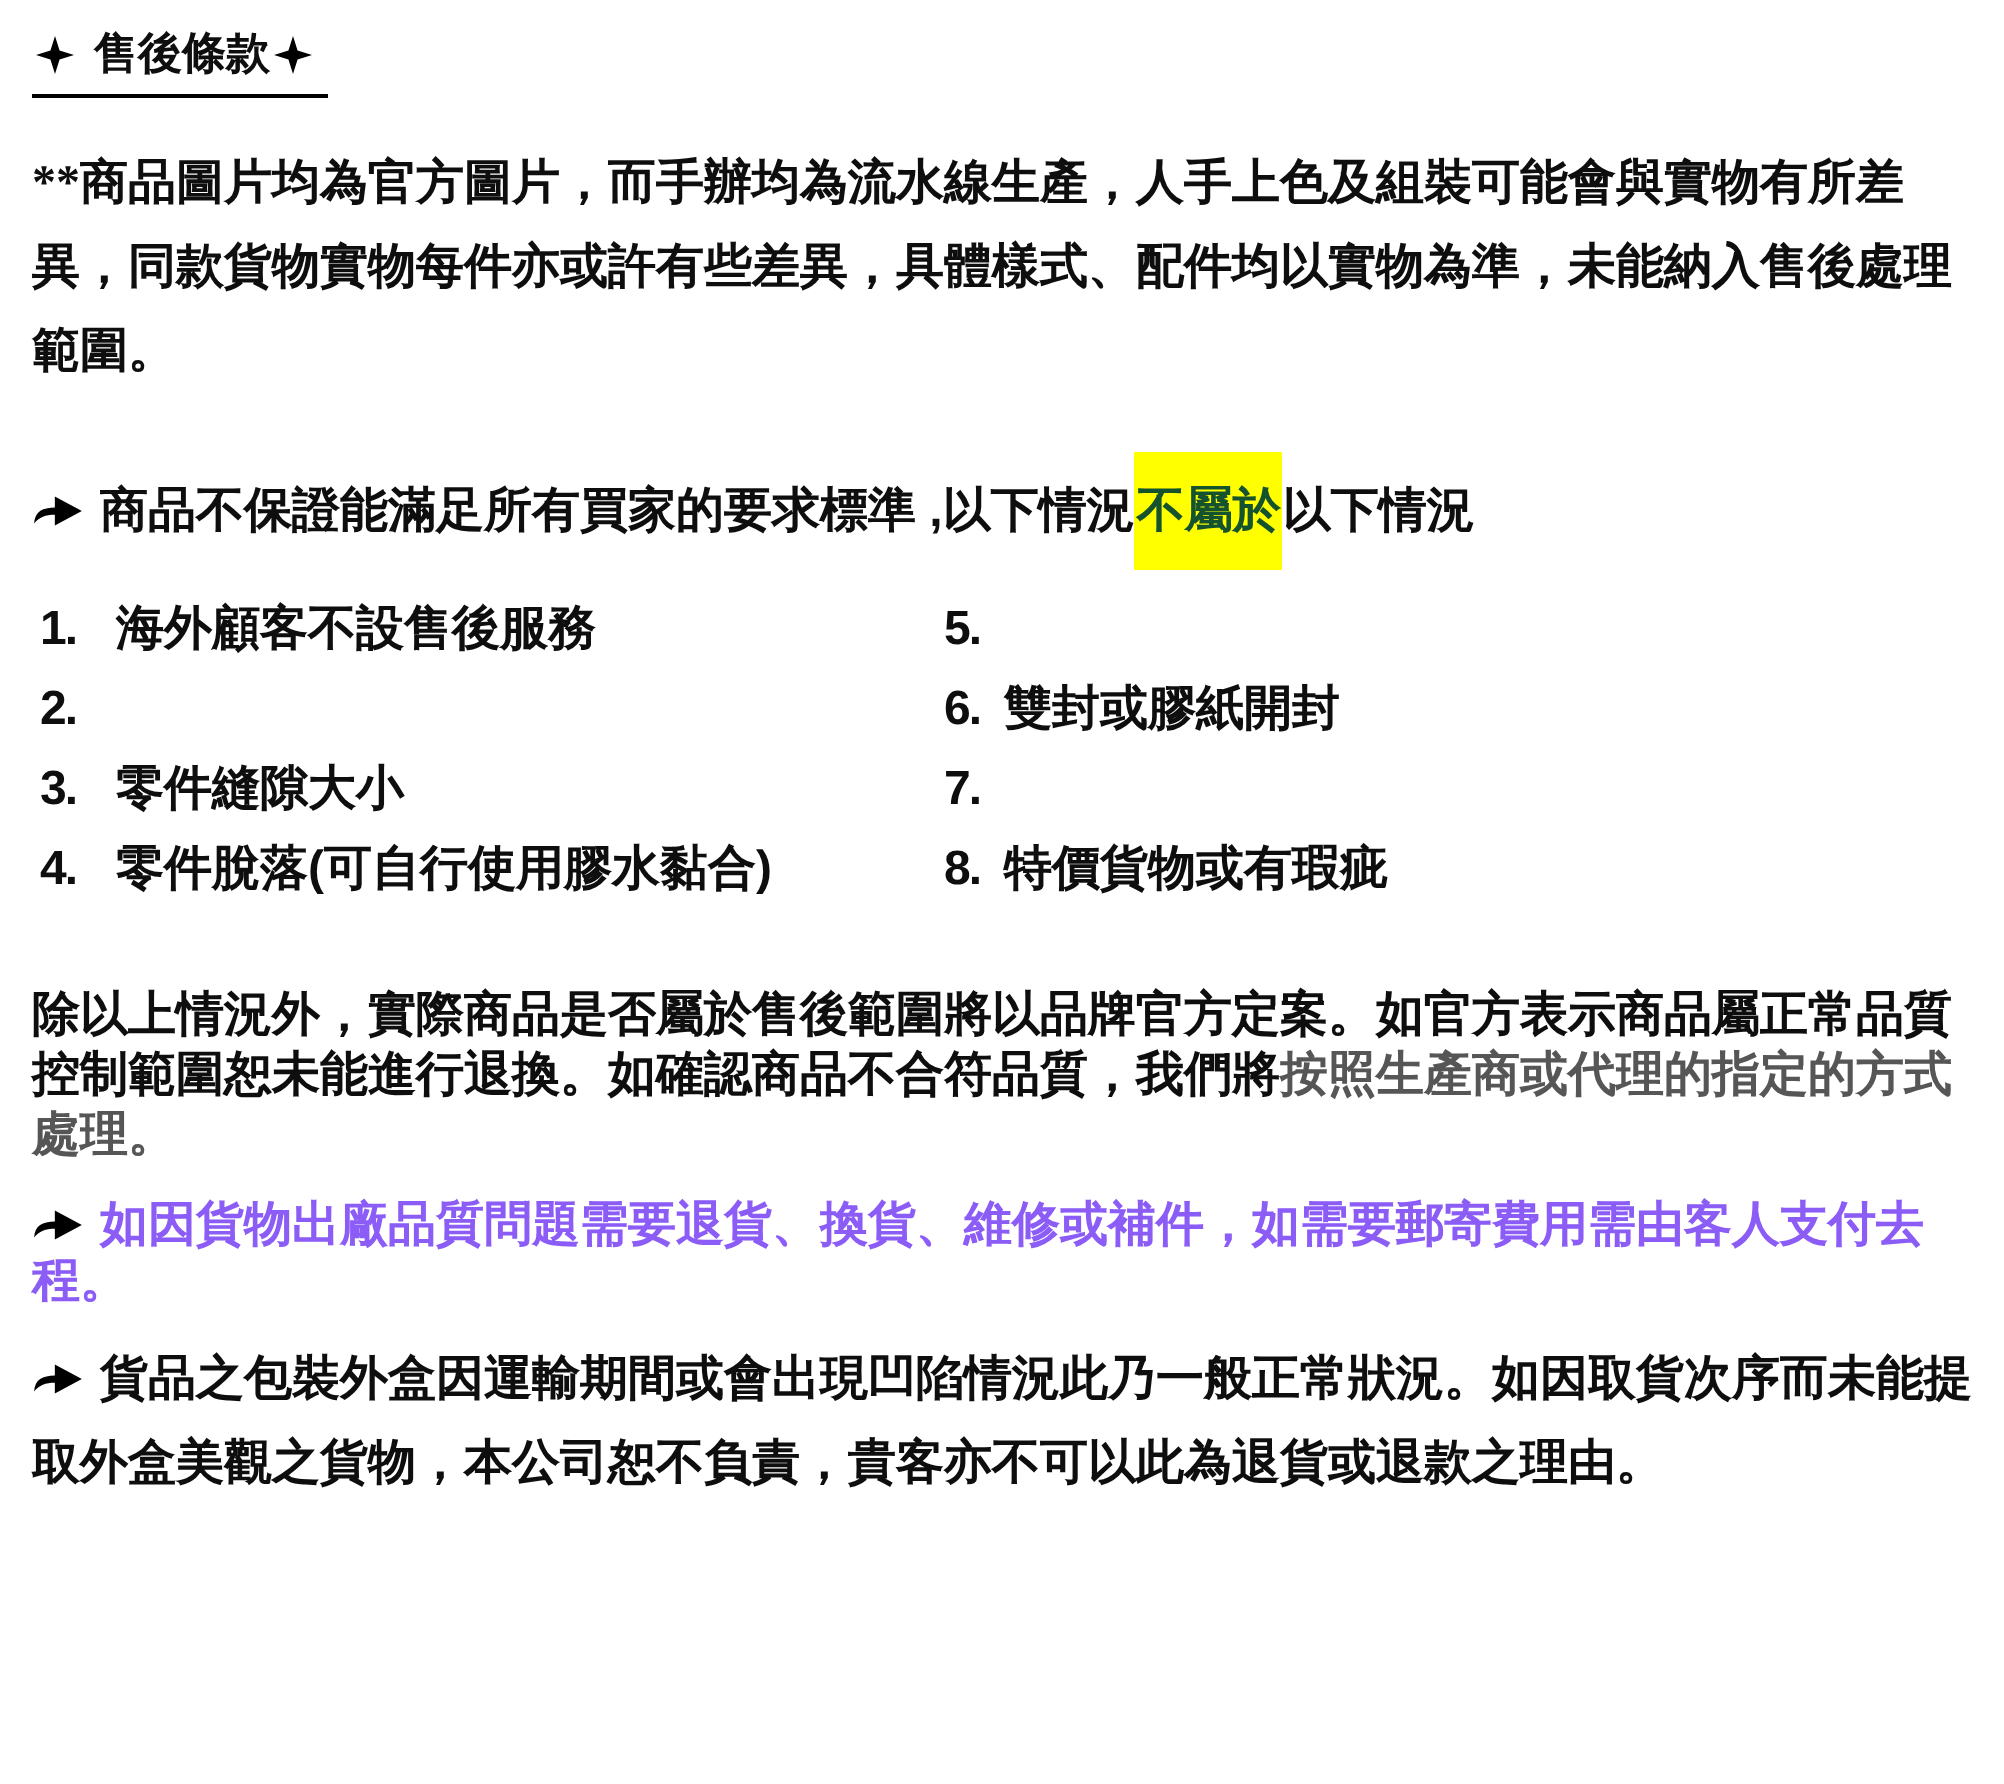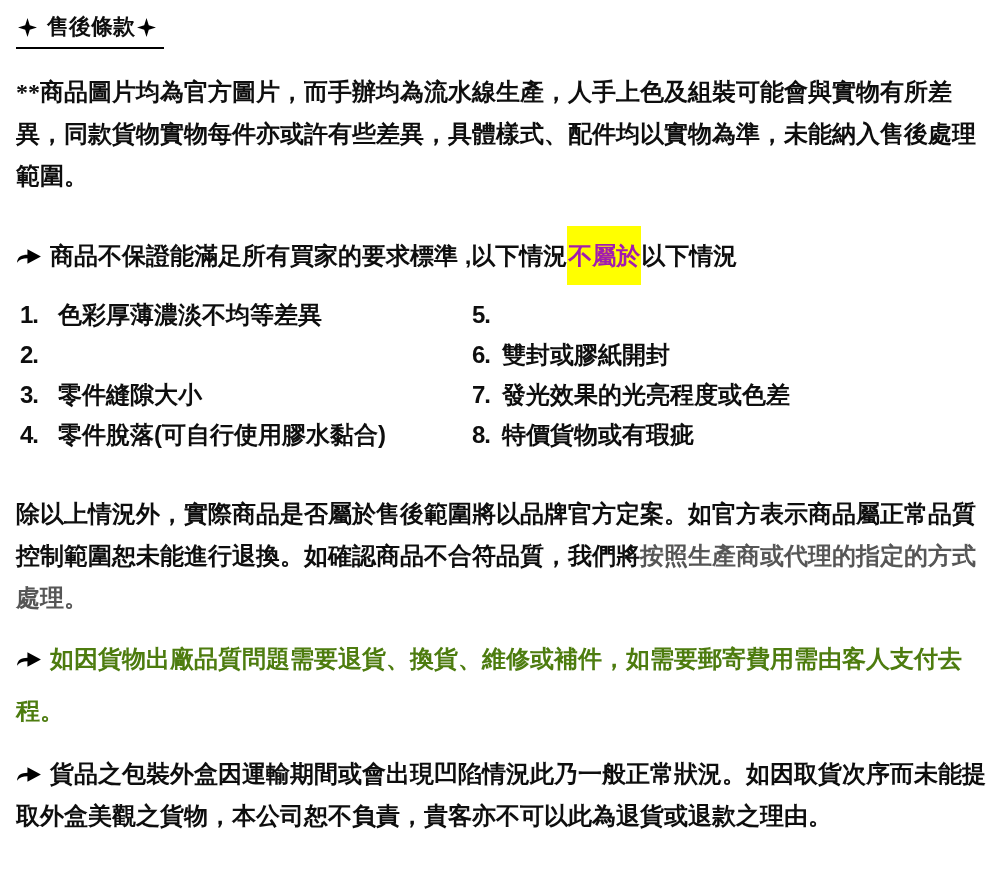--- a/index.html
+++ b/index.html
@@ -24,34 +24,34 @@
   .star-icon { width: 19px; height: 19px; flex: 0 0 auto; }
   .star-icon.lead { margin-right: 10px; }
   .star-icon.trail { margin-left: 2px; }
 
   p { margin: 0; }
   .intro { line-height: 42px; margin-bottom: 42px; font-family: Liberation Serif, serif; }
 
   .arrow-icon { width: 27px; height: 21px; margin-right: 7px; vertical-align: -3px; }
 
   .notice { line-height: 34px; margin-bottom: 22px; }
-  .hl { background: #ffff00; color: #a21caf; padding: 16px 1px; }
+  .hl { background: #ffff00; color: #14532d; padding: 16px 1px; }
 
   .exclusions { display: flex; margin: 0 0 38px 0; }
   .excl-col { list-style: none; margin: 0; padding: 0; }
   .excl-col.left { width: 452px; padding-left: 4px; }
   .excl-col.right { flex: 1; }
   .excl-item { display: flex; line-height: 40px; }
   .excl-num { min-width: 38px; letter-spacing: -1px; }
   .excl-col.right .excl-num { min-width: 30px; }
 
-  .policy { line-height: 42px; margin-bottom: 16px; }
+  .policy { line-height: 30px; margin-bottom: 16px; }
   .gray { color: #565656; }
   .red-notice { color: #ee0000; line-height: 42px; margin-bottom: 10px; }
-  .returns { line-height: 52px; margin-bottom: 14px; color: #4d7c0f; font-family: Liberation Mono, monospace; }
+  .returns { line-height: 28px; margin-bottom: 14px; color: #8b5cf6; }
   .packaging { line-height: 42px; margin-bottom: 6px; }
 </style>
 </head>
 <body>
 
 <div class="doc">
 
   <h1 class="title">
     <span class="title-inner">
       <svg class="star-icon lead" viewBox="0 0 20 20" xmlns="http://www.w3.org/2000/svg">
@@ -69,21 +69,21 @@
   <p class="notice">
     <svg class="arrow-icon" viewBox="0 0 26 20" xmlns="http://www.w3.org/2000/svg">
         <path d="M1 16 C1.5 10 5 8.5 11 8.3 L11 3 L24 10 L11 17 L11 11.8 C6.5 11.8 3.5 13 1 16 Z" fill="#000"></path>
       </svg><span>商品不保證能滿足所有買家的要求標準 ,以下情況</span><span class="hl">不屬於</span><span>以下情況</span>
   </p>
 
   <div class="exclusions">
     <ul class="excl-col left">
       <li class="excl-item">
           <span class="excl-num">1.</span>
-          <span>色彩厚薄濃淡不均等差異</span>
+          <span>海外顧客不設售後服務</span>
         </li>
       <li class="excl-item">
           <span class="excl-num">2.</span>
         </li>
       <li class="excl-item">
           <span class="excl-num">3.</span>
           <span>零件縫隙大小</span>
         </li>
       <li class="excl-item">
           <span class="excl-num">4.</span>
@@ -93,21 +93,20 @@
     <ul class="excl-col right">
       <li class="excl-item">
           <span class="excl-num">5.</span>
         </li>
       <li class="excl-item">
           <span class="excl-num">6.</span>
           <span>雙封或膠紙開封</span>
         </li>
       <li class="excl-item">
           <span class="excl-num">7.</span>
-          <span>發光效果的光亮程度或色差</span>
         </li>
       <li class="excl-item">
           <span class="excl-num">8.</span>
           <span>特價貨物或有瑕疵</span>
         </li>
     </ul>
   </div>
 
   <p class="policy"><span>除以上情況外，實際商品是否屬於售後範圍將以品牌官方定案。如官方表示商品屬正常品質控制範圍恕未能進行退換。如確認商品不合符品質，我們將</span><span class="gray">按照生產商或代理的指定的方式處理。</span></p>
 

